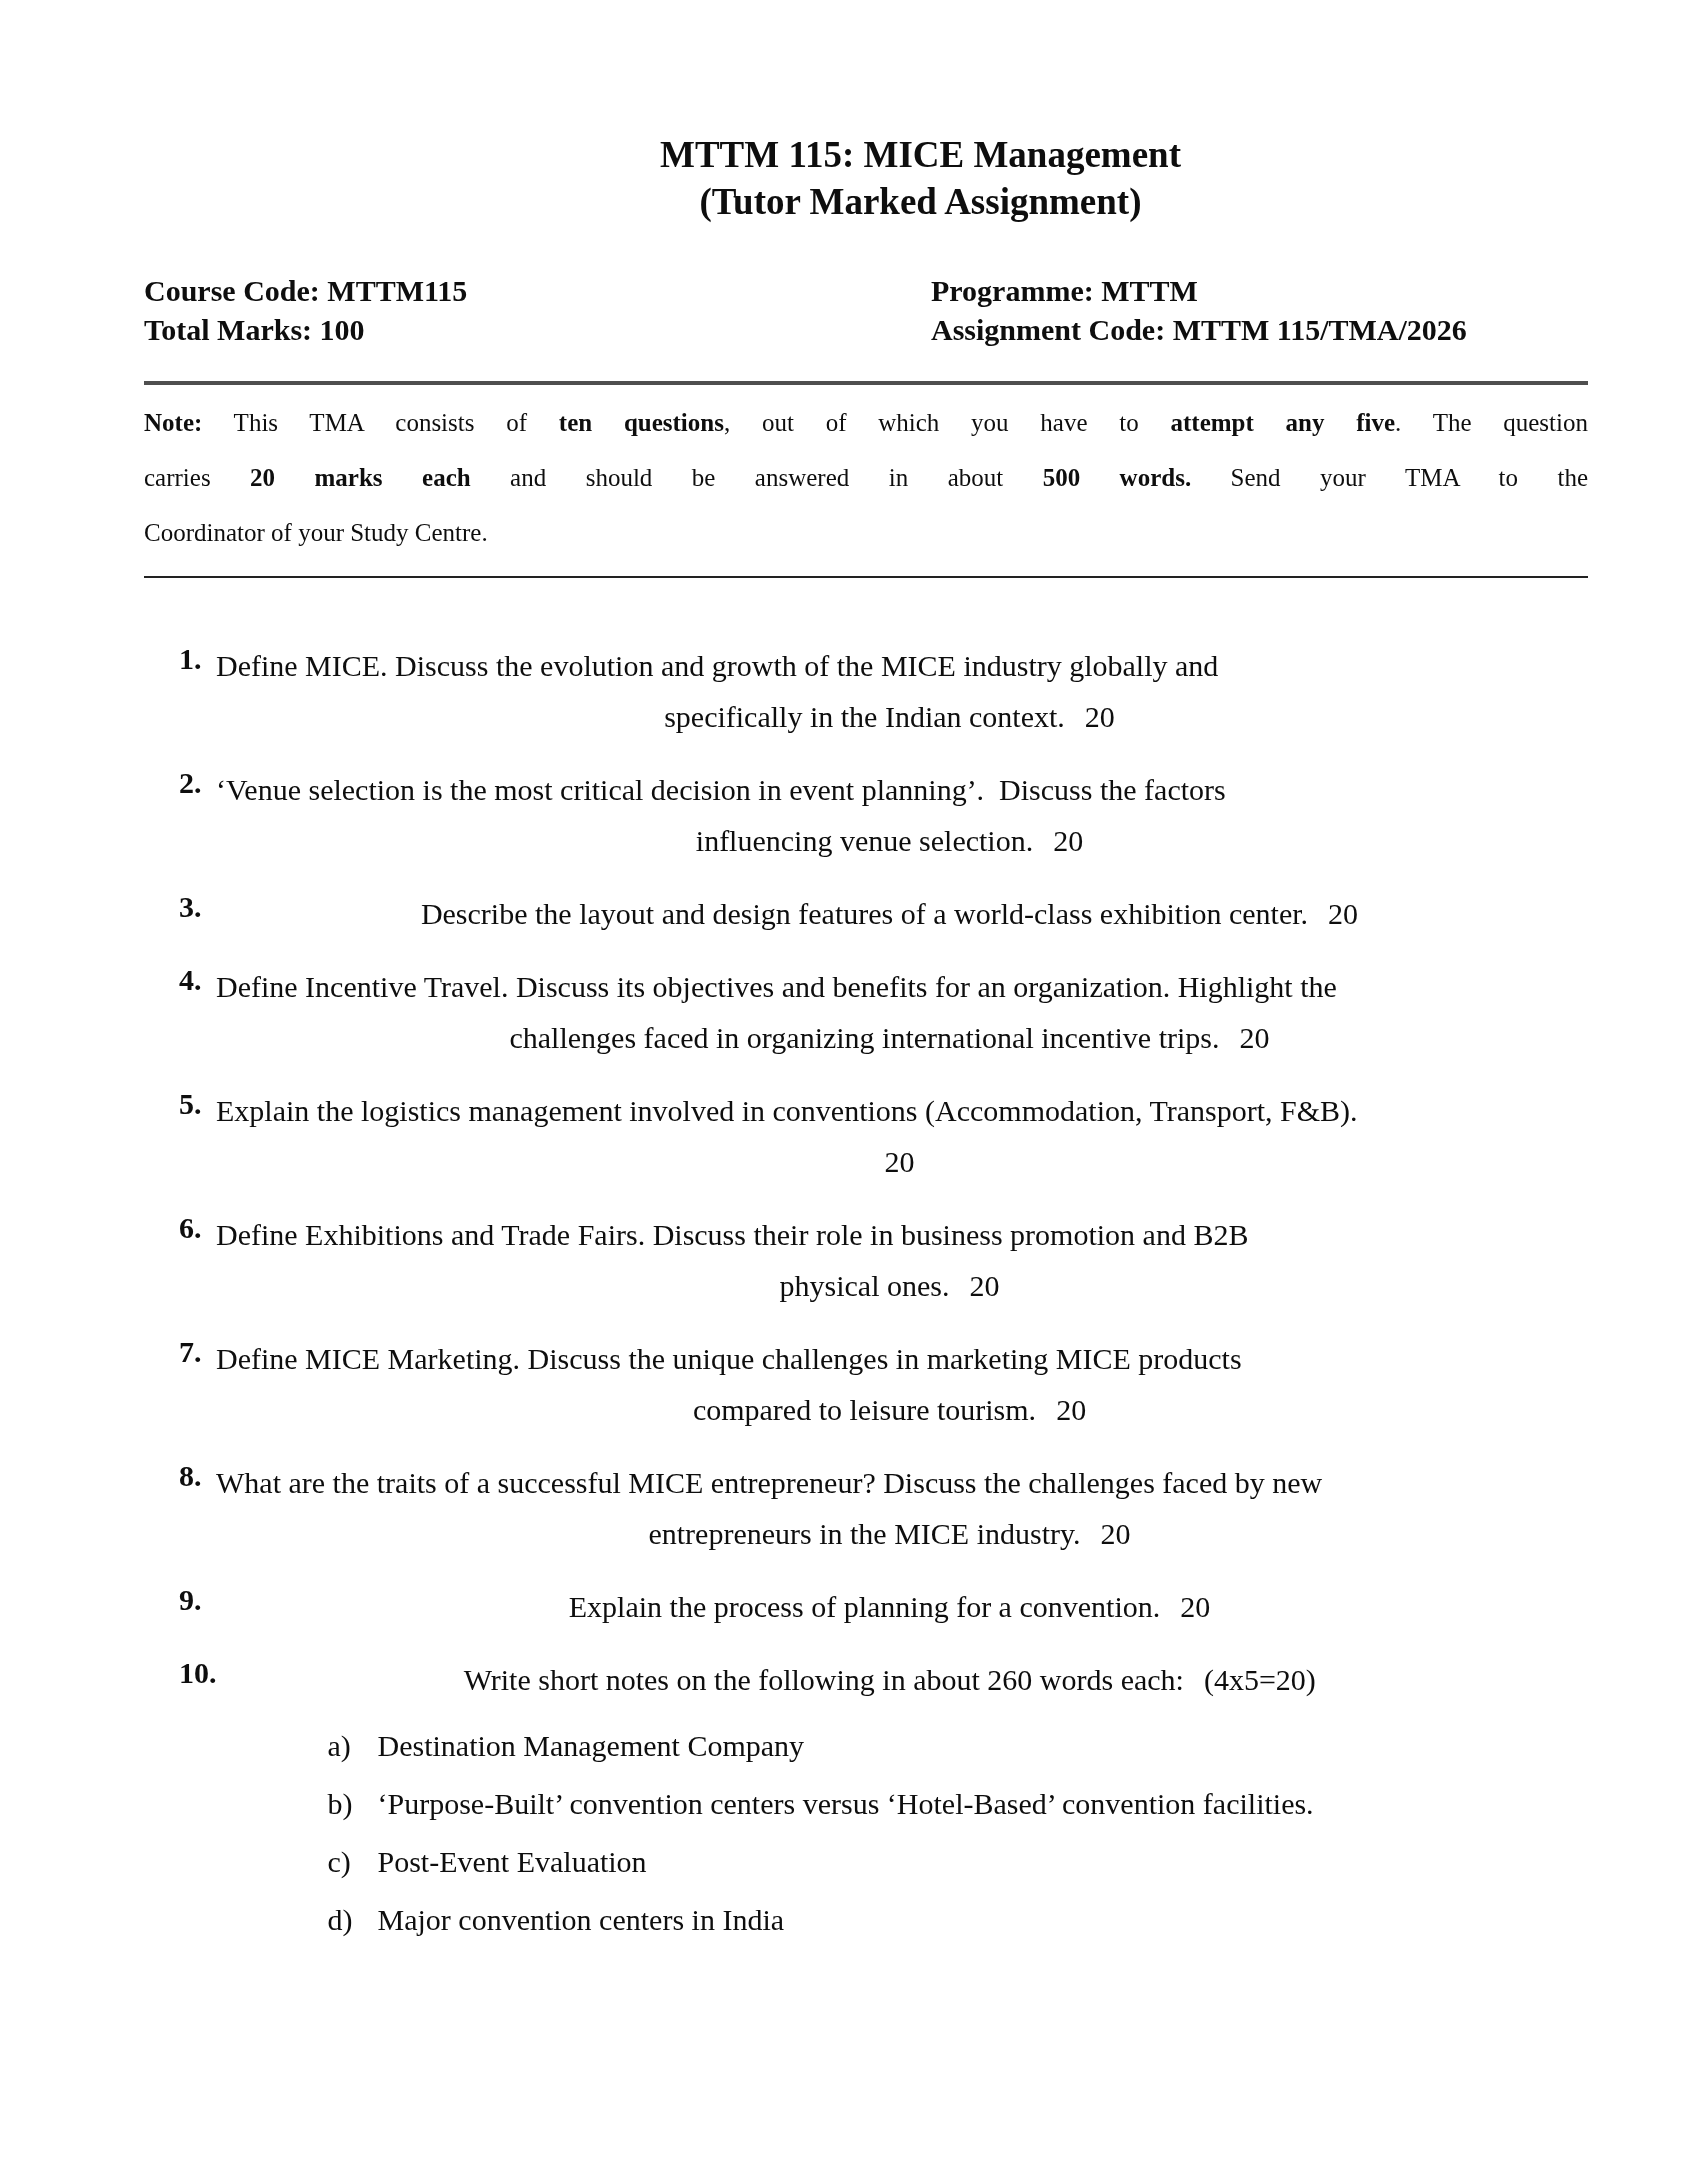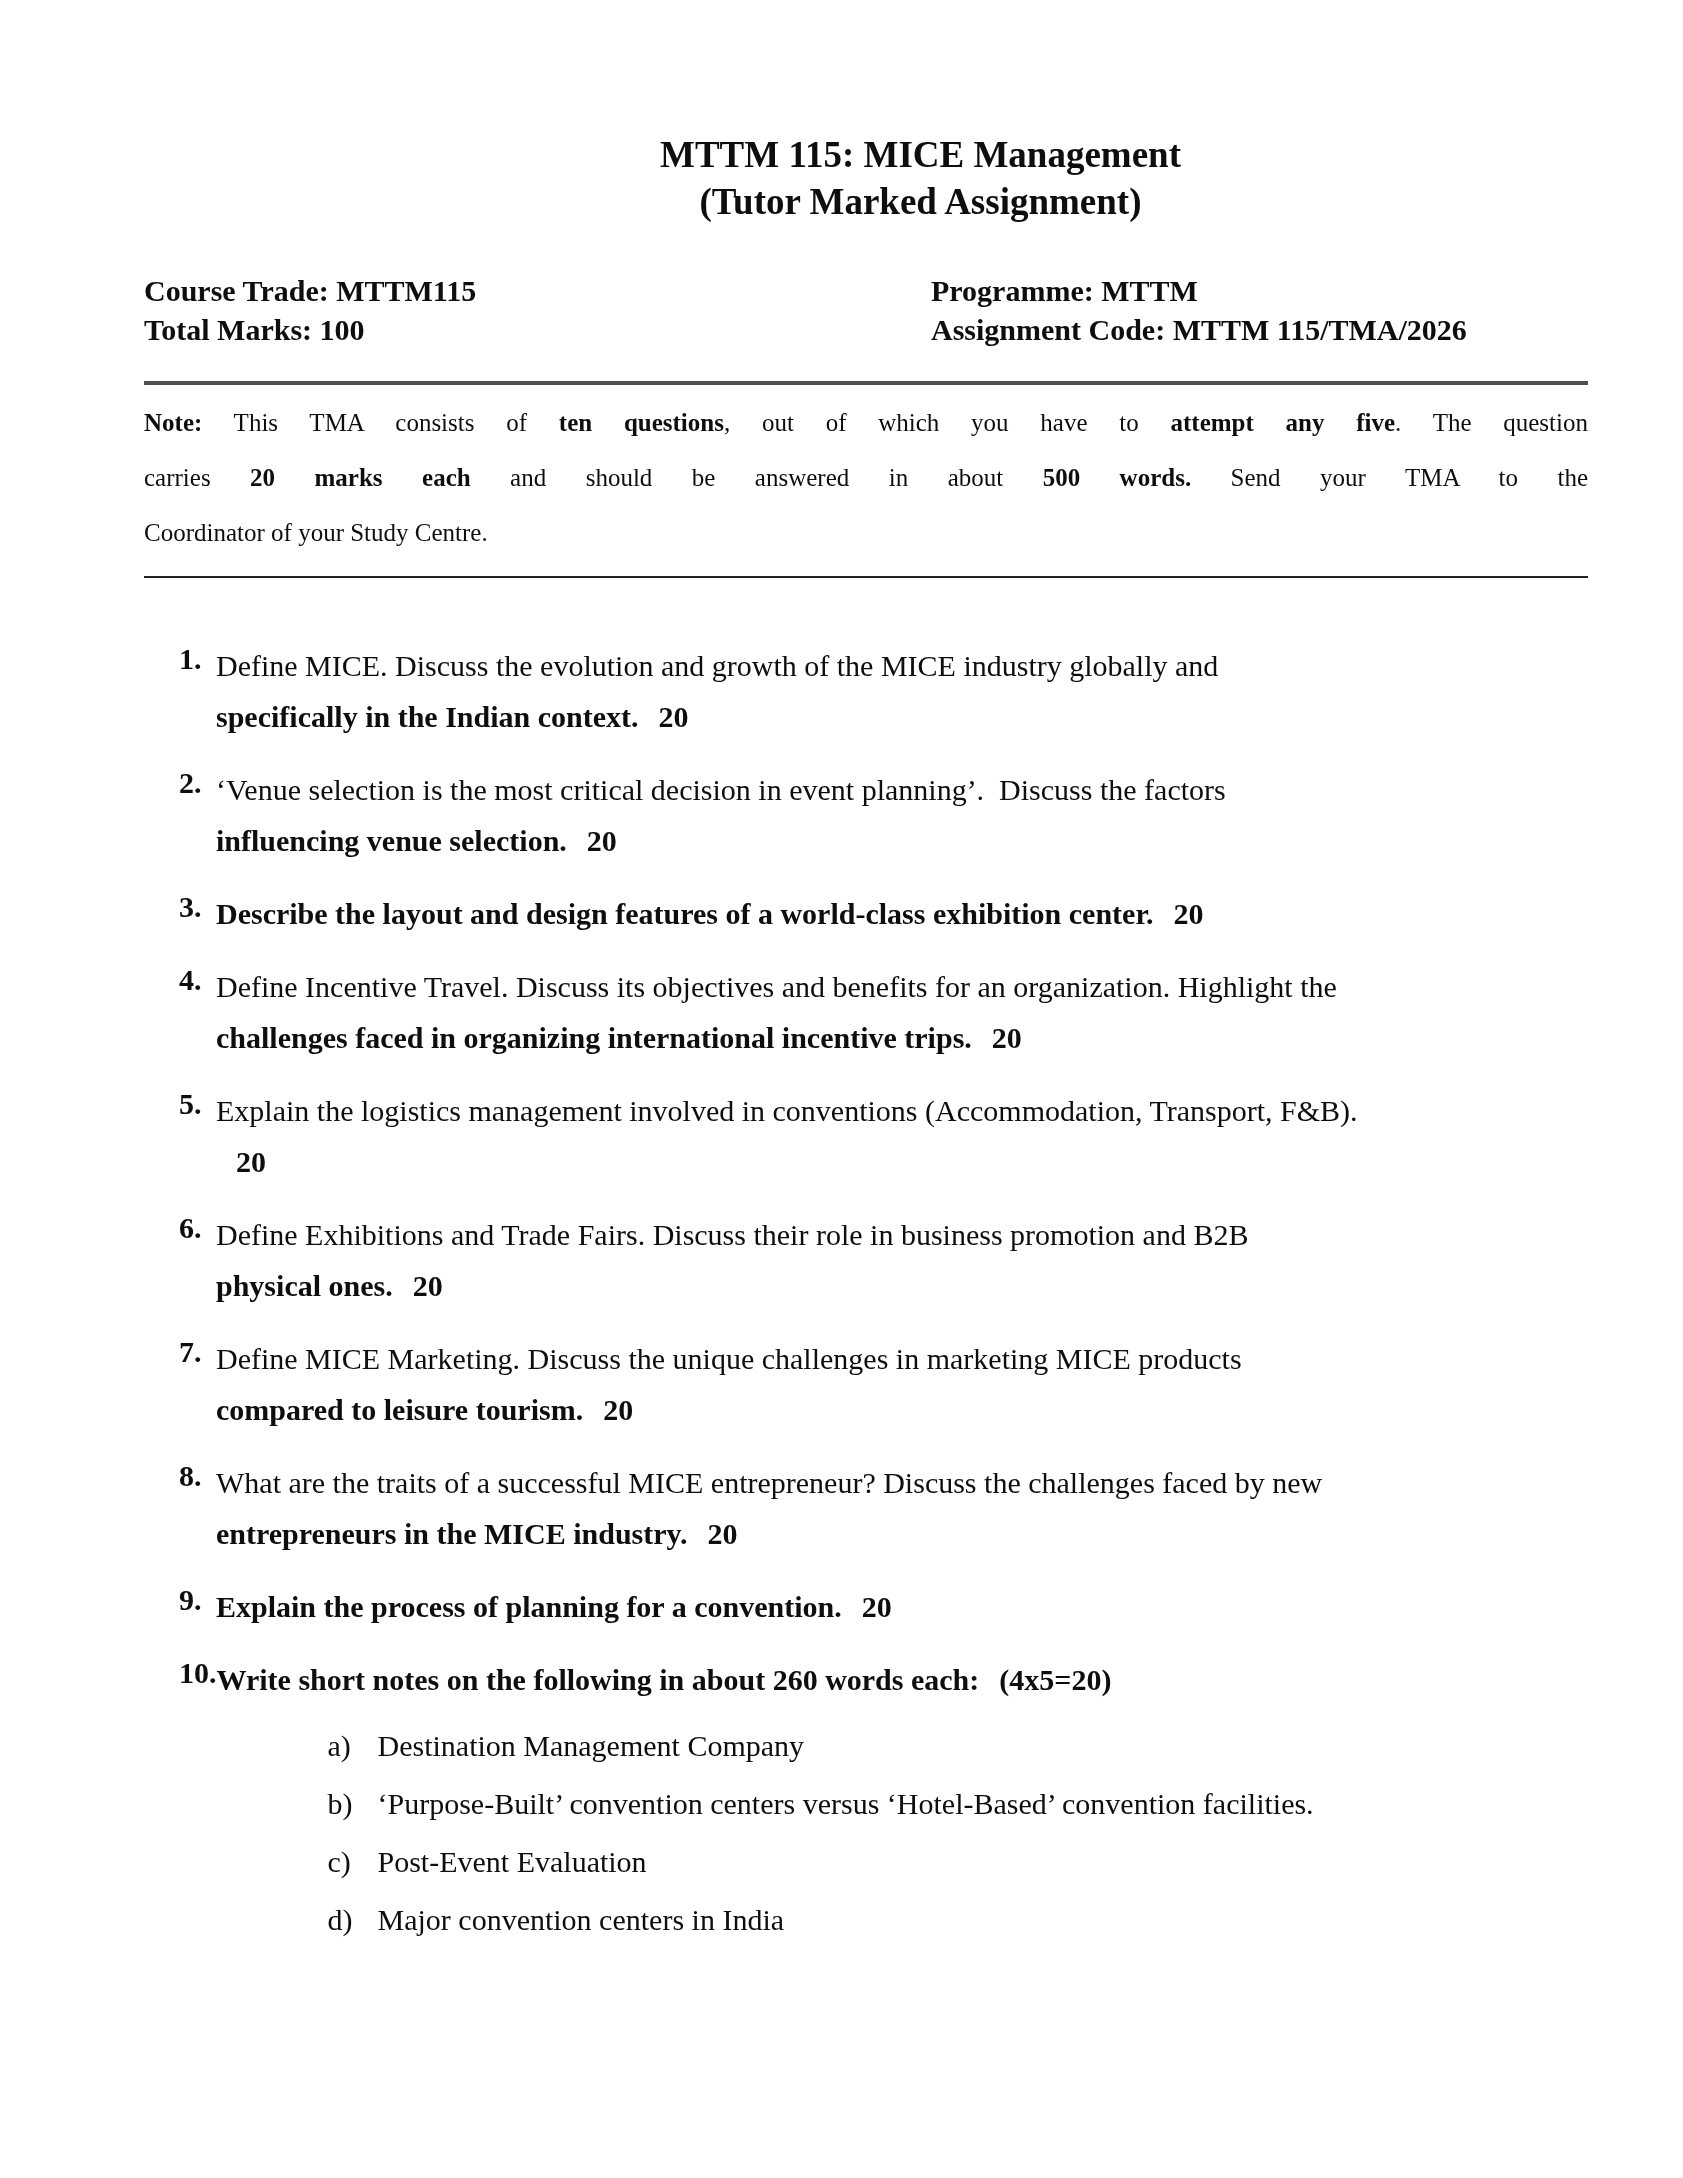--- a/index.html
+++ b/index.html
@@ -47,42 +47,42 @@
   .note-line { line-height: 55px; }
   .note-line.just { text-align: justify; text-align-last: justify; }
   .note .b { font-weight: bold; }
 
   
   .questions { margin-top: 59px; padding-left: 35px; font-size: 30px; }
   .q { display: flex; margin-bottom: 22px; }
   .qnum { min-width: 37px; font-weight: bold; line-height: 44px; white-space: pre; }
   .qtext { flex: 1; line-height: 44px; }
   .qline { white-space: pre; min-height: 44px; margin-top: 7px; }
-  .qlast { display: flex; justify-content: flex-start; padding-right: 25px; font-weight: bold; }
+  .qlast { display: flex; justify-content: center; padding-right: 25px; }
   .marks { padding-left: 20px; white-space: pre; }
 
   
   .sub { display: flex; padding-left: 111px; margin-top: 14px; line-height: 44px; min-height: 44px; }
   .sub.first { margin-top: 22px; }
   .sublabel { width: 50px; flex-shrink: 0; white-space: pre; }
   .subtext { white-space: pre; }
 </style>
 </head>
 <body>
 
 <div class="page">
 
   <div class="titleblock">
     <div>MTTM 115: MICE Management</div>
     <div>(Tutor Marked Assignment)</div>
   </div>
 
   <div class="header-cols">
     <div class="col-left">
-      <div>Course Trade: MTTM115</div>
+      <div>Course Code: MTTM115</div>
       <div>Total Marks: 100</div>
     </div>
     <div class="col-right">
       <div>Programme: MTTM</div>
       <div>Assignment Code: MTTM 115/TMA/2026</div>
     </div>
   </div>
 
   <hr class="rule-heavy">
 

